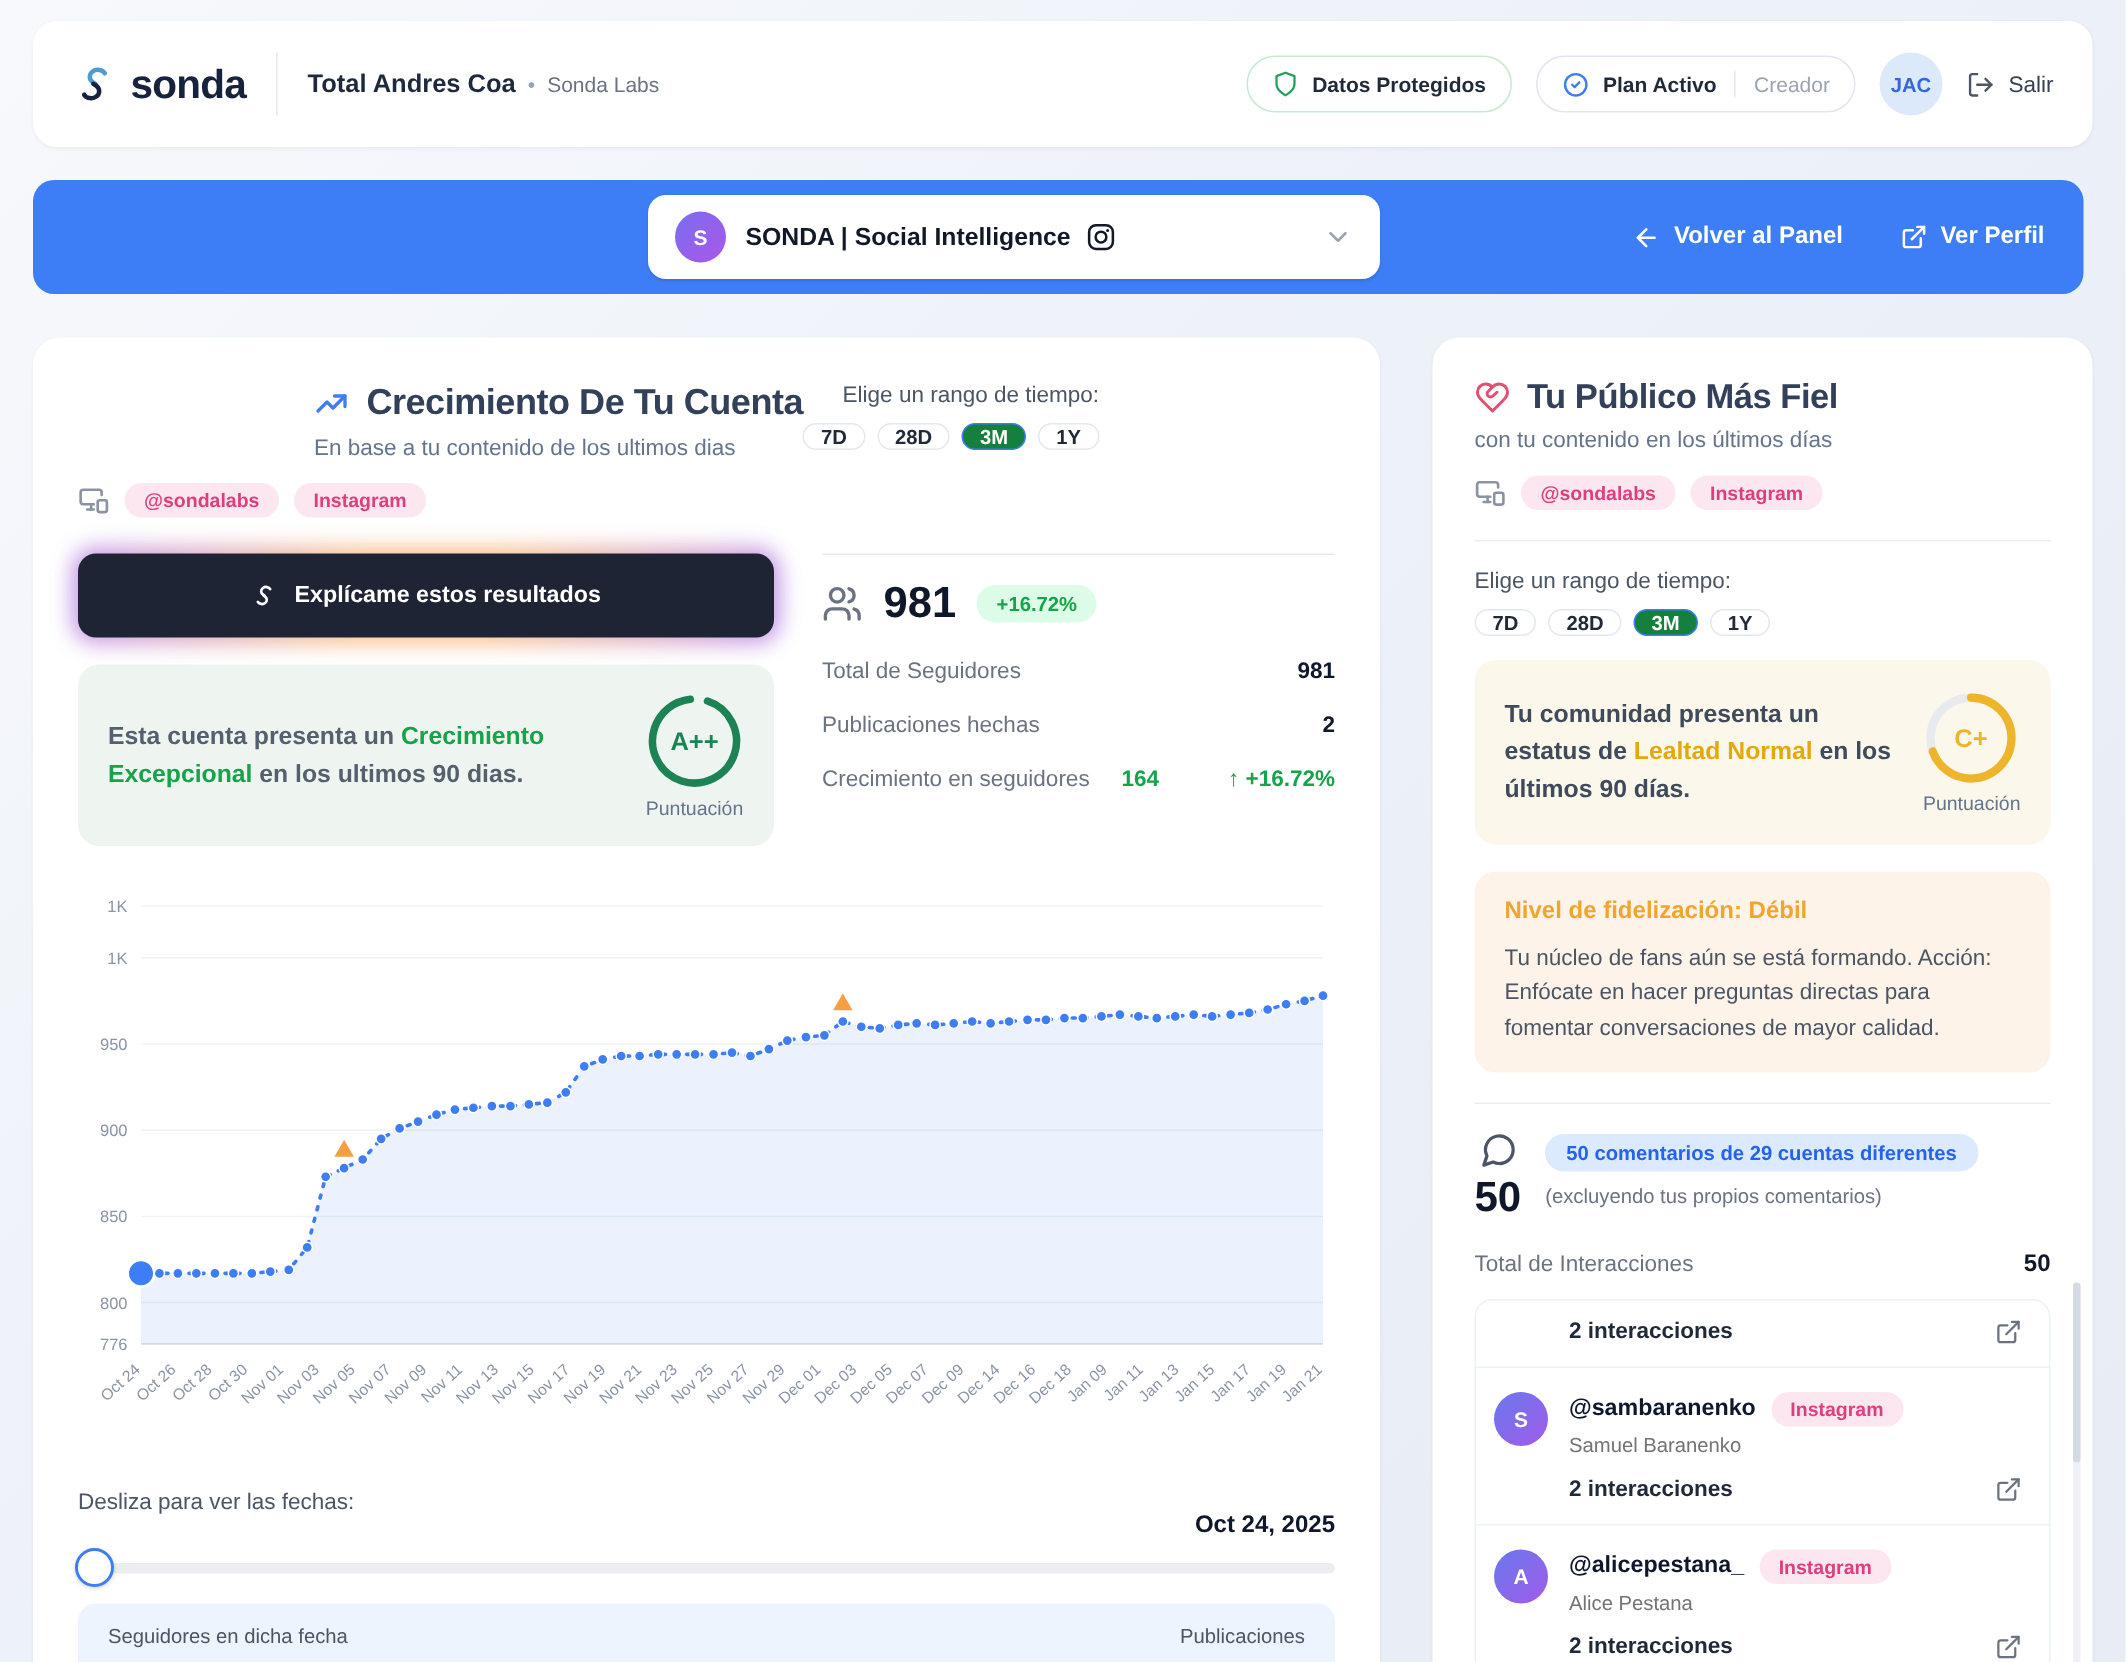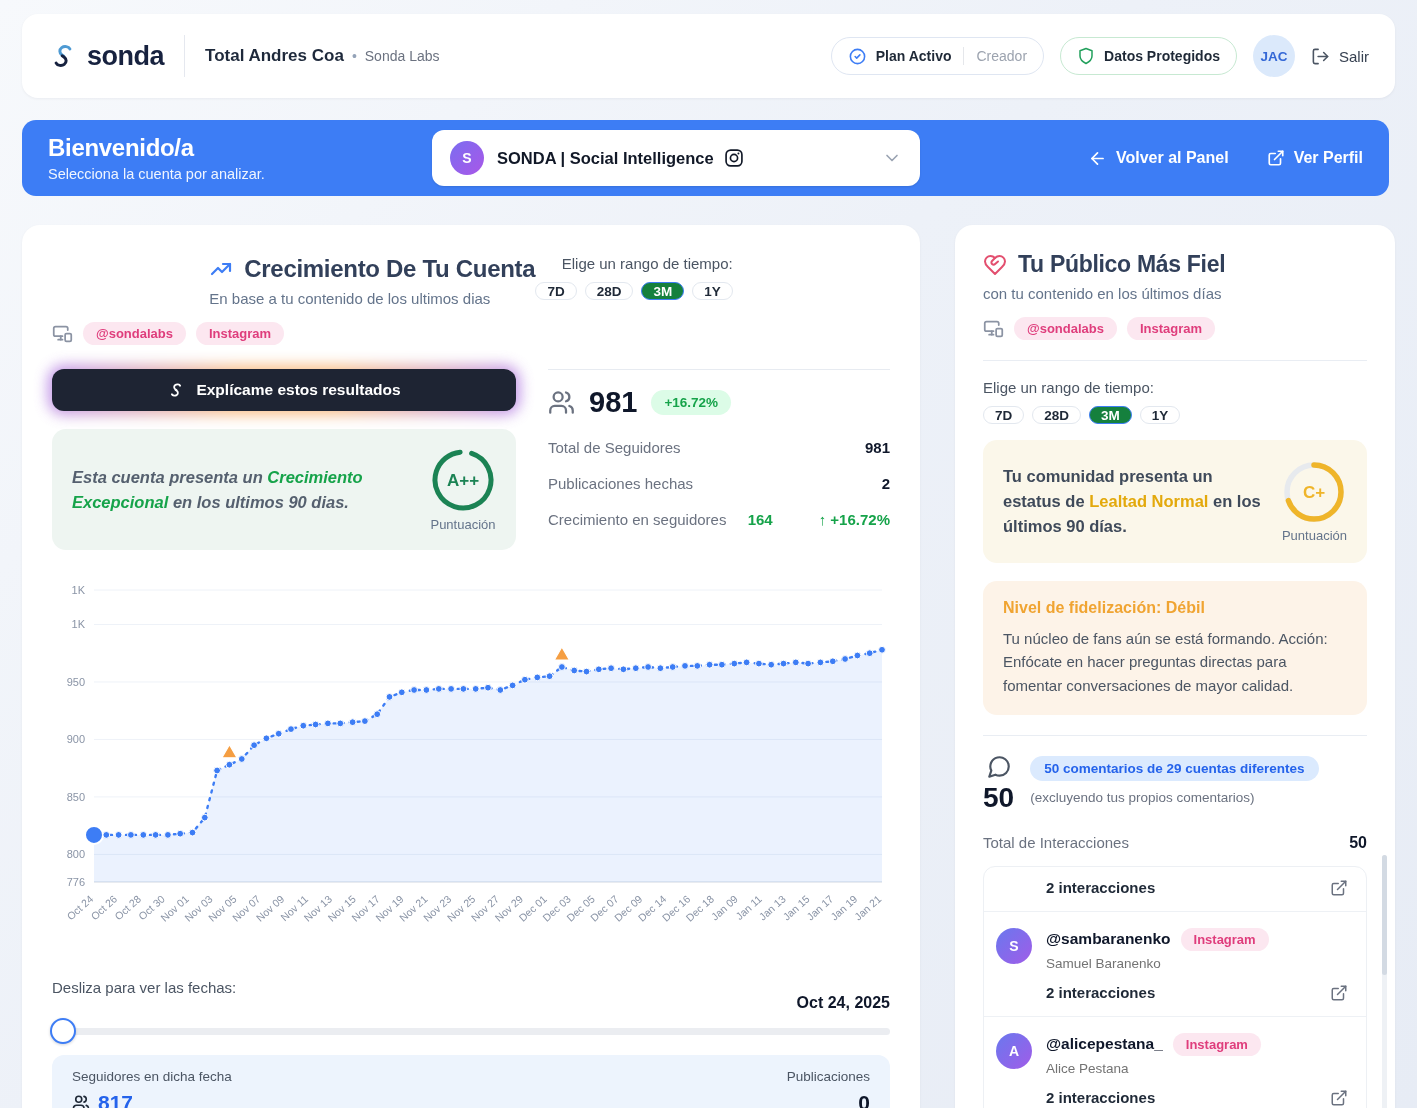--- a/index.html
+++ b/index.html
@@ -71,25 +71,25 @@
 
   
   .growth-cols { display:flex; margin-top:24px; }
   .g-left { width:464px; }
   .g-right { flex:1; margin-left:32px; border-top:1px solid #e7ebf1; padding-top:16px; }
 
   .ai-wrap { position:relative; }
   .ai-wrap::before { content:''; position:absolute; inset:-4px; border-radius:16px;
     background:linear-gradient(100deg,#b07ae8,#f6b06e 40%,#f6b06e 60%,#b07ae8);
     filter:blur(7px); opacity:.8; }
-  .ai-btn { position:relative; width:100%; height:42px; background:#1e2433; border-radius:12px;
+  .ai-btn { position:relative; width:100%; height:56px; background:#1e2433; border-radius:12px;
     color:#fff; font-size:15.5px; font-weight:700; display:flex; align-items:center; justify-content:center; gap:11px; cursor:pointer; }
 
   .insight-card { margin-top:18px; background:#eef5f1; border-radius:14px; padding:18px 20px; display:flex; align-items:center; min-height:106px; }
-  .insight-text { flex:1; font-size:16.5px; font-weight:700; color:#55606f; line-height:1.5; padding-right:14px;font-style:italic; }
+  .insight-text { flex:1; font-size:16.5px; font-weight:700; color:#55606f; line-height:1.5; padding-right:14px; }
   .insight-text .hl { color:#16a34a; }
   .score-col { display:flex; flex-direction:column; align-items:center; gap:4px; }
   .score-label { font-size:13px; color:#64748b; }
 
   .stat-head { display:flex; align-items:center; gap:14px; }
   .stat-big { font-size:29px; font-weight:800; color:#0f172a; }
   .delta-pill { background:#dcfce7; color:#16a34a; font-size:13.5px; font-weight:700; padding:5px 13px; border-radius:999px; }
   .stat-rows { margin-top:20px; display:flex; flex-direction:column; gap:19px; }
   .stat-row { display:flex; align-items:baseline; font-size:15px; }
   .stat-row .lbl { color:#6b7280; }
@@ -160,52 +160,48 @@
     </svg>
     <span class="brand-text">sonda</span>
   </div>
   <div class="topbar-divider"></div>
   <div class="user-line">
     <span class="user-name">Total Andres Coa</span>
     <span class="user-dot">•</span>
     <span class="user-org">Sonda Labs</span>
   </div>
   <div class="topbar-right">
+    <div class="pill-badge pill-protected">
+      <svg class="icon" width="18" height="18" viewBox="0 0 24 24" fill="none" stroke="#22a05c" stroke-width="2" stroke-linecap="round" stroke-linejoin="round">
+        <path d="M12 22s8-4 8-10V5l-8-3-8 3v7c0 6 8 10 8 10z"></path>
+      </svg>
+      <span>Datos Protegidos</span>
+    </div>
     <div class="pill-badge pill-plan">
       <svg class="icon" width="19" height="19" viewBox="0 0 24 24" fill="none" stroke="#3d7df5" stroke-width="2" stroke-linecap="round" stroke-linejoin="round">
         <circle cx="12" cy="12" r="9"></circle>
           <path d="M9 12l2 2 4-4"></path>
       </svg>
       <span>Plan Activo</span>
       <span class="sep"></span>
       <span class="tier">Creador</span>
-    </div>
-    <div class="pill-badge pill-protected">
-      <svg class="icon" width="18" height="18" viewBox="0 0 24 24" fill="none" stroke="#22a05c" stroke-width="2" stroke-linecap="round" stroke-linejoin="round">
-        <path d="M12 22s8-4 8-10V5l-8-3-8 3v7c0 6 8 10 8 10z"></path>
-      </svg>
-      <span>Datos Protegidos</span>
     </div>
     <div class="avatar-initials">JAC</div>
     <div class="logout">
       <svg class="icon" width="19" height="19" viewBox="0 0 24 24" fill="none" stroke="#4b5563" stroke-width="2" stroke-linecap="round" stroke-linejoin="round">
         <path d="M9 21H5a2 2 0 0 1-2-2V5a2 2 0 0 1 2-2h4"></path>
           <path d="M16 17l5-5-5-5"></path>
           <path d="M21 12H9"></path>
       </svg>
       <span>Salir</span>
     </div>
   </div>
 </div>
 
 <div class="banner">
-  <div class="banner-titles">
-    <div class="b-title">Bienvenido/a</div>
-    <div class="b-sub">Selecciona la cuenta por analizar.</div>
-  </div>
   <div class="account-select">
     <div class="acct-avatar">S</div>
     <span class="acct-label">SONDA | Social Intelligence</span>
     <svg class="icon acct-ig" width="20" height="20" viewBox="0 0 24 24" fill="none" stroke="currentColor" stroke-width="2">
       <rect x="2.5" y="2.5" width="19" height="19" rx="5.5"></rect>
         <circle cx="12" cy="12" r="4.3"></circle>
         <circle cx="17.3" cy="6.7" r="1.2" fill="currentColor" stroke="none"></circle>
     </svg>
     <svg class="icon acct-chevron" width="20" height="20" viewBox="0 0 24 24" fill="none" stroke="currentColor" stroke-width="2" stroke-linecap="round" stroke-linejoin="round">
       <path d="M6 9l6 6 6-6"></path>

